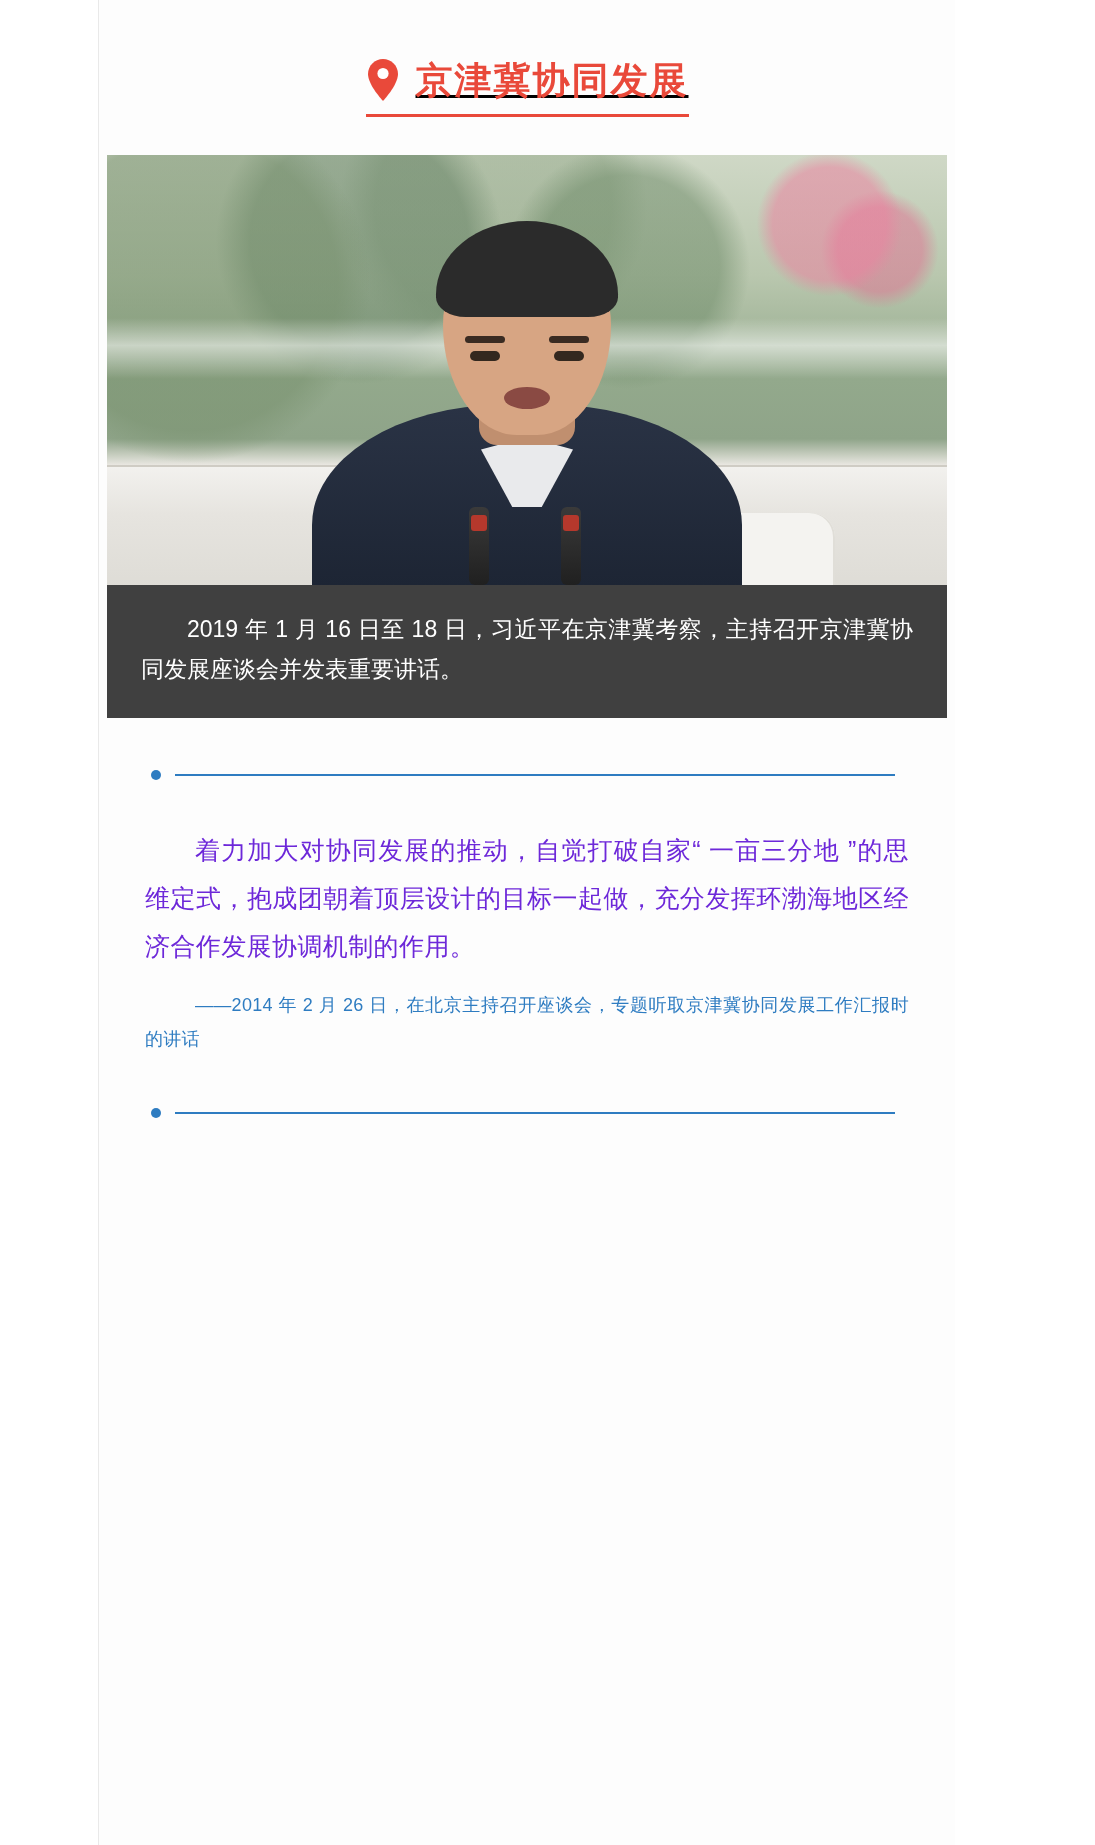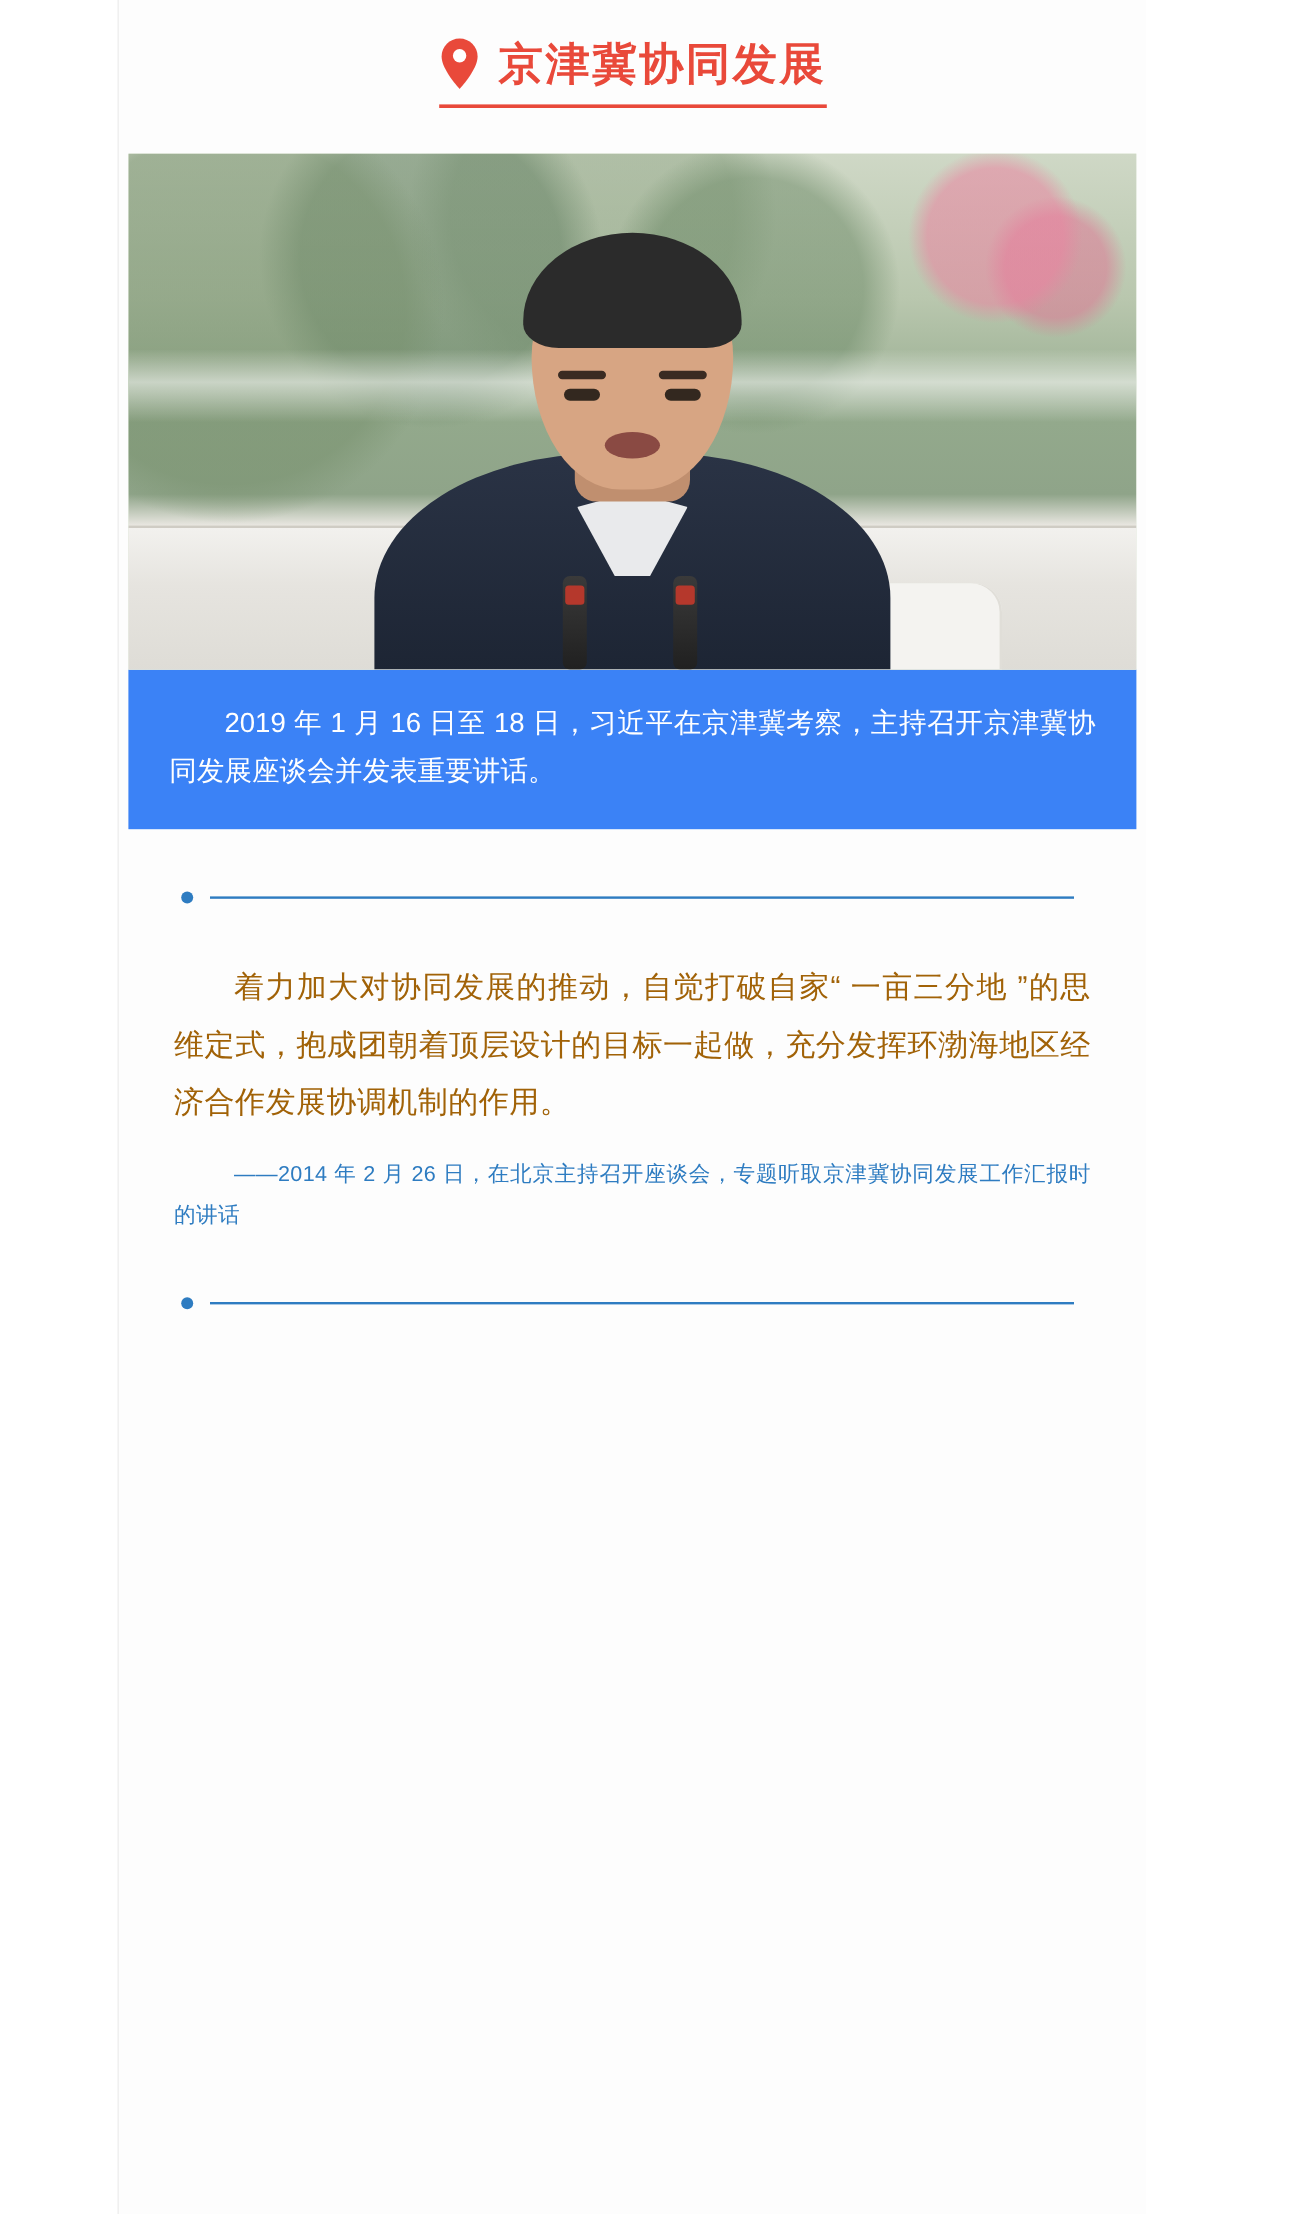--- a/index.html
+++ b/index.html
@@ -37,24 +37,25 @@
     position: absolute;
     left: 99px;
     top: 0;
     width: 856px;
     height: 1845px;
     background: #fdfdfd;
   }
 
   
   .header {
-    padding-top: 31px;
+    padding-top: 58px;
     display: flex;
     align-items: center;
     justify-content: center;
+    text-decoration: underline;
   }
   .header-inner {
     display: flex;
     align-items: center;
     gap: 16px;
     padding-bottom: 12px;
     border-bottom: 3px solid #e9493a;
   }
   .pin-icon {
     width: 34px;
@@ -222,21 +223,21 @@
     width: 120px;
     height: 72px;
     background: #f4f3f0;
     border-radius: 24px 24px 0 0;
     box-shadow: -2px 0 0 #e0ded8 inset;
   }
 
   
   .caption {
     width: 840px;
-    background: #3b82f6;
+    background: #404040;
     color: #ffffff;
     box-sizing: border-box;
     padding: 24px 34px 28px 34px;
     font-size: 23px;
     line-height: 1.75;
     text-align: justify;
     text-indent: 46px;
   }
 
   
@@ -256,21 +257,21 @@
   }
   .divider .line {
     flex: 1 1 auto;
     height: 2px;
     background: #2e7cc1;
     margin-right: 14px;
   }
   .quote {
     font-size: 25px;
     line-height: 1.92;
-    color: #a16207;
+    color: #6d28d9;
     text-align: justify;
     text-indent: 50px;
     letter-spacing: 0.4px;
   }
   .source {
     margin-top: 18px;
     font-size: 18px;
     line-height: 1.9;
     color: #2e7cc1;
     text-align: justify;

